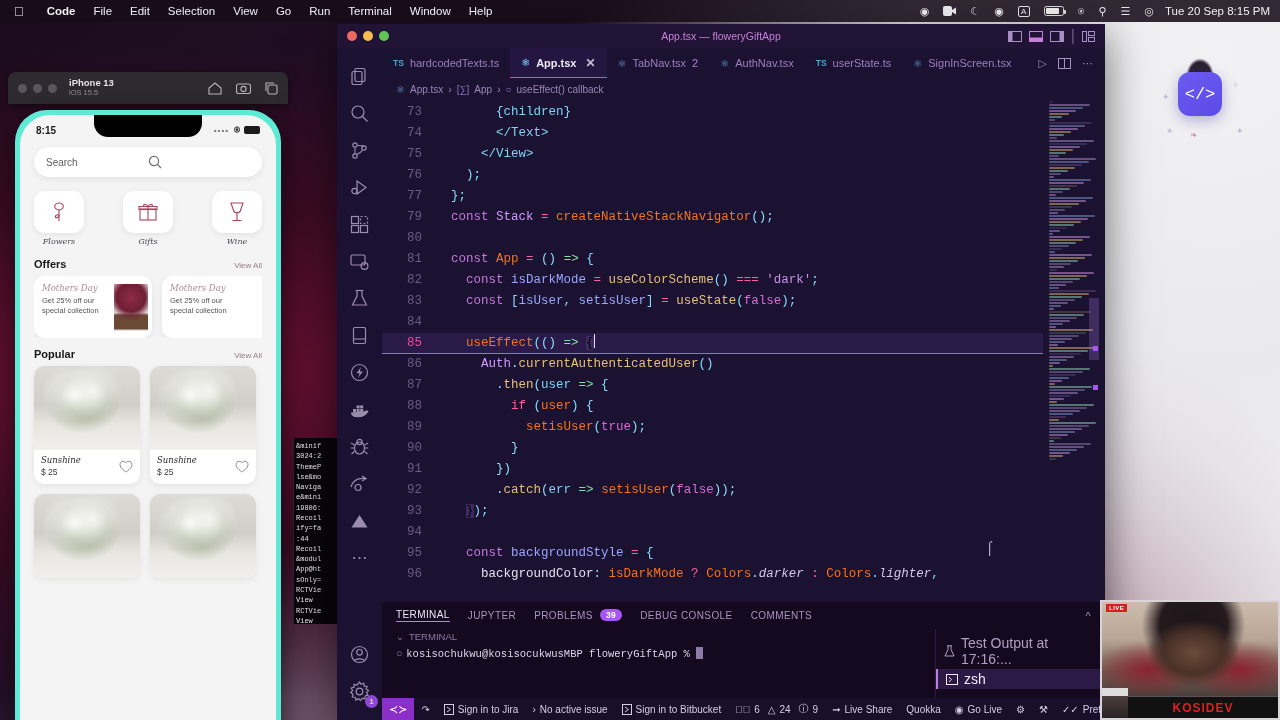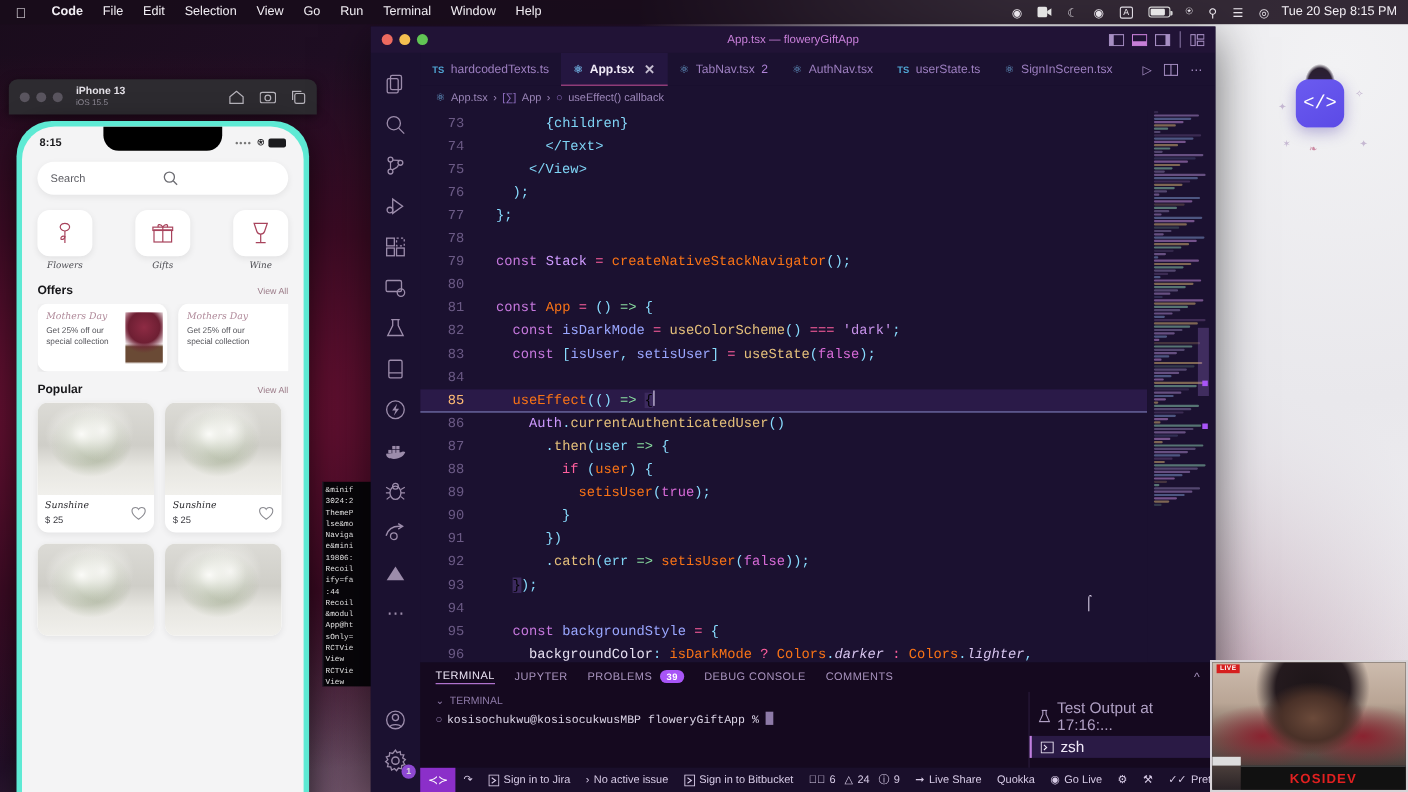--- a/index.html
+++ b/index.html
@@ -215,21 +215,21 @@
   .code-wrap { flex: 1; display: flex; background: #1b1130; min-height: 0; position: relative; overflow: hidden;}
   .code {
     flex: 1; font-family: "Liberation Mono", monospace; font-size: 12.5px; line-height: 21px;
     padding-top: 2px; overflow: hidden; position: relative;
   }
   .ln {
     display: flex; height: 21px; white-space: pre;
   }
   .ln .num { width: 54px; text-align: right; padding-right: 14px; color: #6b5a85; flex: 0 0 54px; }
   .ln.cur { background: #2a1a48; }
-  .ln.cur .num { color: #fdba74; }
+  .ln.cur .num { color: #ec4899; }
   .ln.cur-under { border-bottom: 1px solid #7d7fb8; }
   .code-txt { color: #f97316; }
   .kw   { color: #c678dd; }
   .kw2  { color: #ff5f9e; }
   .fn   { color: #e5c07b; }
   .var  { color: #9aa7ff; }
   .cls  { color: #cf9bff; }
   .str  { color: #c792ea; }
   .tag  { color: #7fd4f5; }
   .pun  { color: #89ddff; }
@@ -770,21 +770,20 @@
           <span>useEffect() callback</span>
         </div>
 
         <div class="code-wrap">
           <div class="code" id="code-lines">
               <div class="ln"><span class="num">73</span><span><span class="code-txt">      </span><span class="code-txt">  </span><span class="pun">{</span><span class="tag">children</span><span class="pun">}</span></span></div>
               <div class="ln"><span class="num">74</span><span><span class="code-txt">        </span><span class="tag">&lt;/Text&gt;</span></span></div>
               <div class="ln"><span class="num">75</span><span><span class="code-txt">      </span><span class="tag">&lt;/View&gt;</span></span></div>
               <div class="ln"><span class="num">76</span><span><span class="code-txt">    </span><span class="pun">);</span></span></div>
               <div class="ln"><span class="num">77</span><span><span class="code-txt">  </span><span class="pun">};</span></span></div>
-              <div class="ln"><span class="num">78</span><span></span></div>
               <div class="ln"><span class="num">79</span><span><span class="code-txt">  </span><span class="kw">const</span><span class="code-txt"> </span><span class="cls">Stack</span><span class="code-txt"> </span><span class="kw2">=</span><span class="code-txt"> </span><span class="code-txt">createNativeStackNavigator</span><span class="pun">();</span></span></div>
               <div class="ln"><span class="num">80</span><span></span></div>
               <div class="ln"><span class="num">81</span><span><span class="code-txt">  </span><span class="kw">const</span><span class="code-txt"> </span><span class="code-txt">App</span><span class="code-txt"> </span><span class="kw2">=</span><span class="code-txt"> </span><span class="pun">() </span><span class="grn">=&gt;</span><span class="pun"> {</span></span></div>
               <div class="ln"><span class="num">82</span><span><span class="code-txt">    </span><span class="kw">const</span><span class="code-txt"> </span><span class="var">isDarkMode</span><span class="code-txt"> </span><span class="kw2">=</span><span class="code-txt"> </span><span class="fn">useColorScheme</span><span class="pun">()</span><span class="code-txt"> </span><span class="kw2">===</span><span class="code-txt"> </span><span class="str">'dark'</span><span class="pun">;</span></span></div>
               <div class="ln"><span class="num">83</span><span><span class="code-txt">    </span><span class="kw">const</span><span class="code-txt"> </span><span class="pun">[</span><span class="var">isUser</span><span class="pun">, </span><span class="var">setisUser</span><span class="pun">]</span><span class="code-txt"> </span><span class="kw2">=</span><span class="code-txt"> </span><span class="fn">useState</span><span class="pun">(</span><span class="bool">false</span><span class="pun">);</span></span></div>
               <div class="ln"><span class="num">84</span><span></span></div>
               <div class="ln cur cur-under"><span class="num">85</span><span><span class="code-txt">    </span><span class="code-txt">useEffect</span><span class="pun">(()</span><span class="code-txt"> </span><span class="grn">=&gt;</span><span class="code-txt"> </span><span class="sel">{</span><span class="cursor-bar"></span></span></div>
               <div class="ln"><span class="num">86</span><span><span class="code-txt">      </span><span class="cls">Auth</span><span class="pun">.</span><span class="fn">currentAuthenticatedUser</span><span class="pun">()</span></span></div>
               <div class="ln"><span class="num">87</span><span><span class="code-txt">        </span><span class="pun">.</span><span class="fn">then</span><span class="pun">(</span><span class="tag">user</span><span class="code-txt"> </span><span class="grn">=&gt;</span><span class="pun"> {</span></span></div>
               <div class="ln"><span class="num">88</span><span><span class="code-txt">          </span><span class="kw2">if</span><span class="pun"> (</span><span class="code-txt">user</span><span class="pun">) {</span></span></div>

